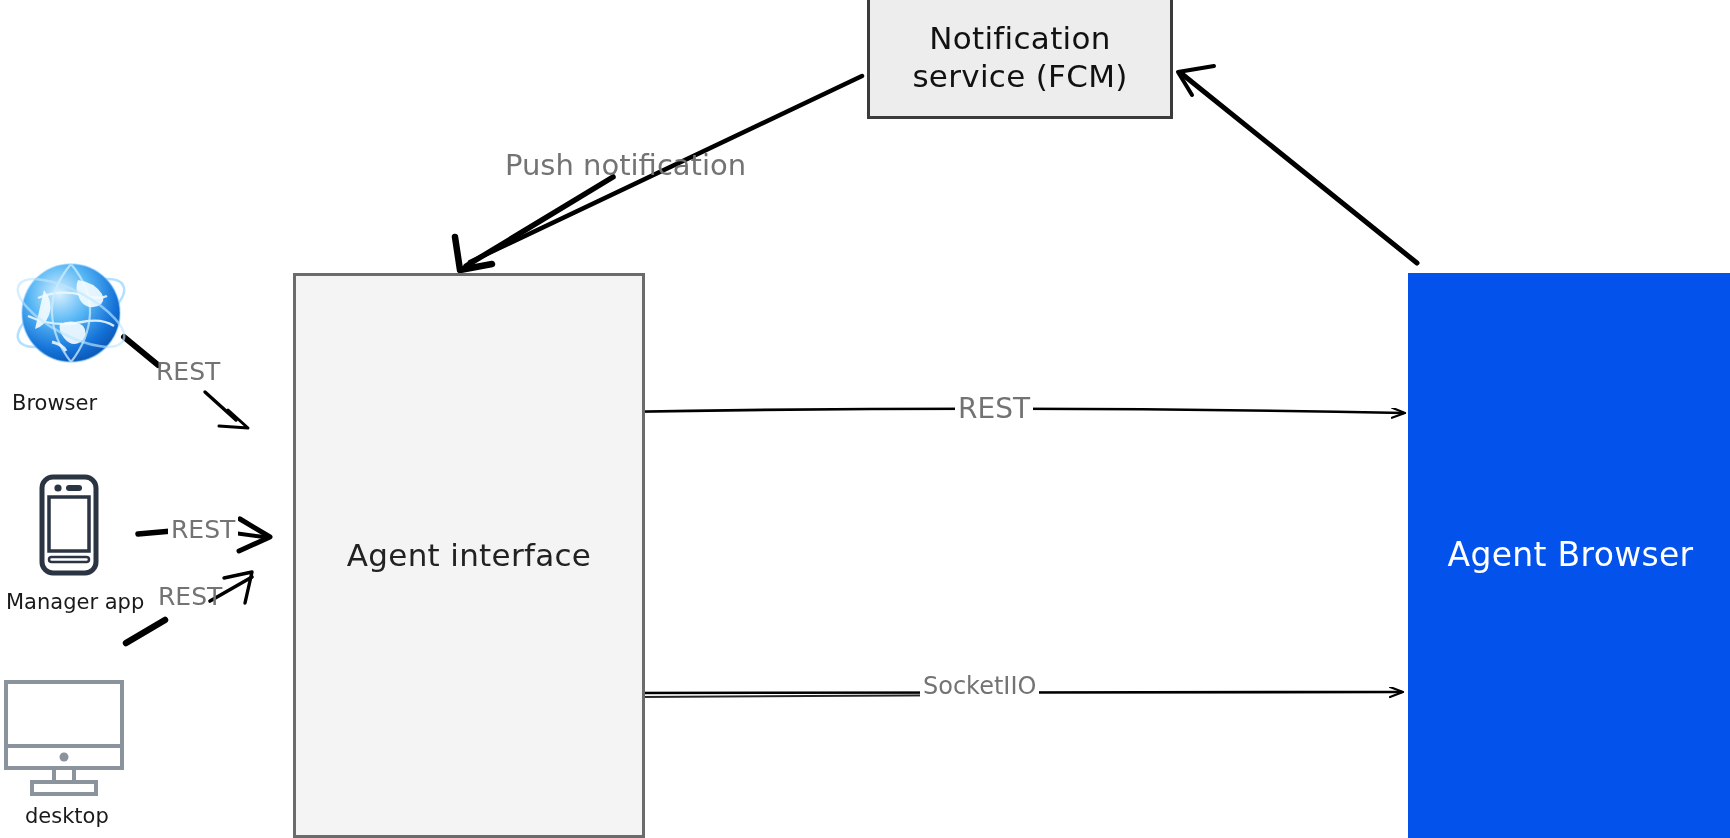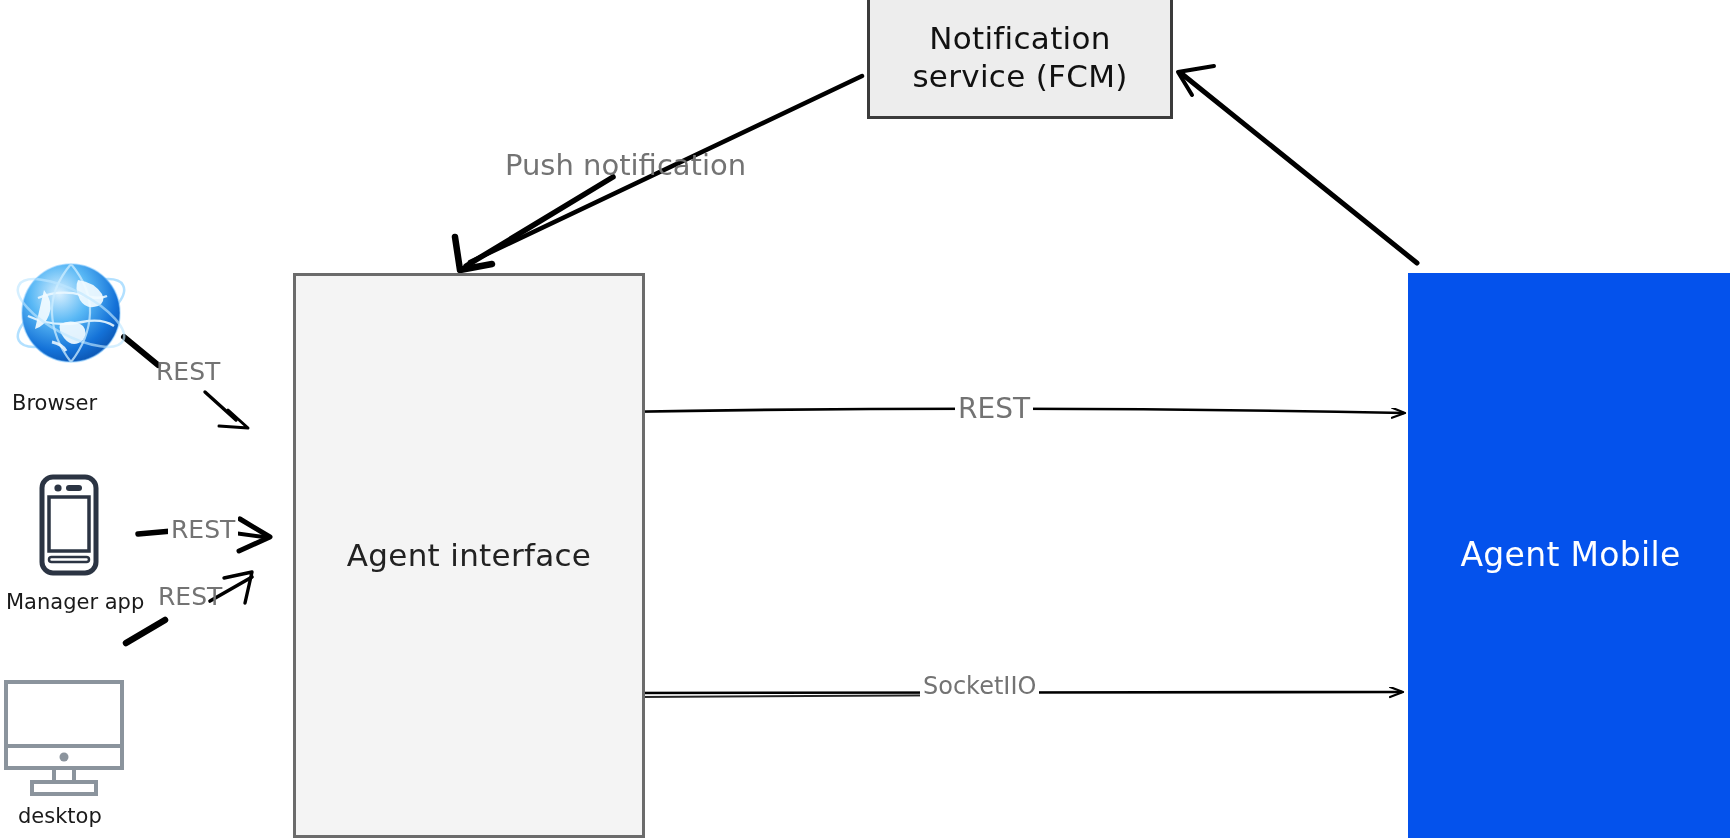--- a/index.html
+++ b/index.html
@@ -194,35 +194,35 @@
 
   <div class="icon-wrap" style="left:2px; top:678px; width:124px; height:120px;">
     <svg width="124" height="120" viewBox="0 0 124 120" xmlns="http://www.w3.org/2000/svg">
       <rect x="4" y="4" width="116" height="86" fill="#ffffff" stroke="#8b949d" stroke-width="4"></rect>
       <line x1="4" y1="68" x2="120" y2="68" stroke="#8b949d" stroke-width="4"></line>
       <circle cx="62" cy="79" r="4.5" fill="#8b949d"></circle>
       <rect x="52" y="90" width="20" height="18" fill="#ffffff" stroke="#8b949d" stroke-width="4"></rect>
       <rect x="30" y="104" width="64" height="12" fill="#ffffff" stroke="#8b949d" stroke-width="4"></rect>
     </svg>
   </div>
-  <div class="endpoint-label" style="left:18px; top:804px;">desktop</div>
+  <div class="endpoint-label" style="left:25px; top:804px;">desktop</div>
 
   <div class="node-box" id="notification-service">
     <div class="node-label">
       <div>Notification</div>
       <div>service (FCM)</div>
     </div>
   </div>
 
   <div class="node-box" id="agent-interface">
     <div class="node-label">Agent interface</div>
   </div>
 
   <div class="node-box" id="agent-manager">
-    <div class="node-label">Agent Mobile</div>
+    <div class="node-label">Agent Browser</div>
   </div>
 
   <div class="edge-label" style="left:156px; top:357px; font-size:25px;">REST</div>
 
   <div class="edge-label boxed" style="left:168px; top:515px; font-size:25px;">REST</div>
 
   <div class="edge-label" style="left:158px; top:582px; font-size:25px;">REST</div>
 
   <div class="edge-label boxed" style="left:955px; top:392px; font-size:28px;">REST</div>
 

